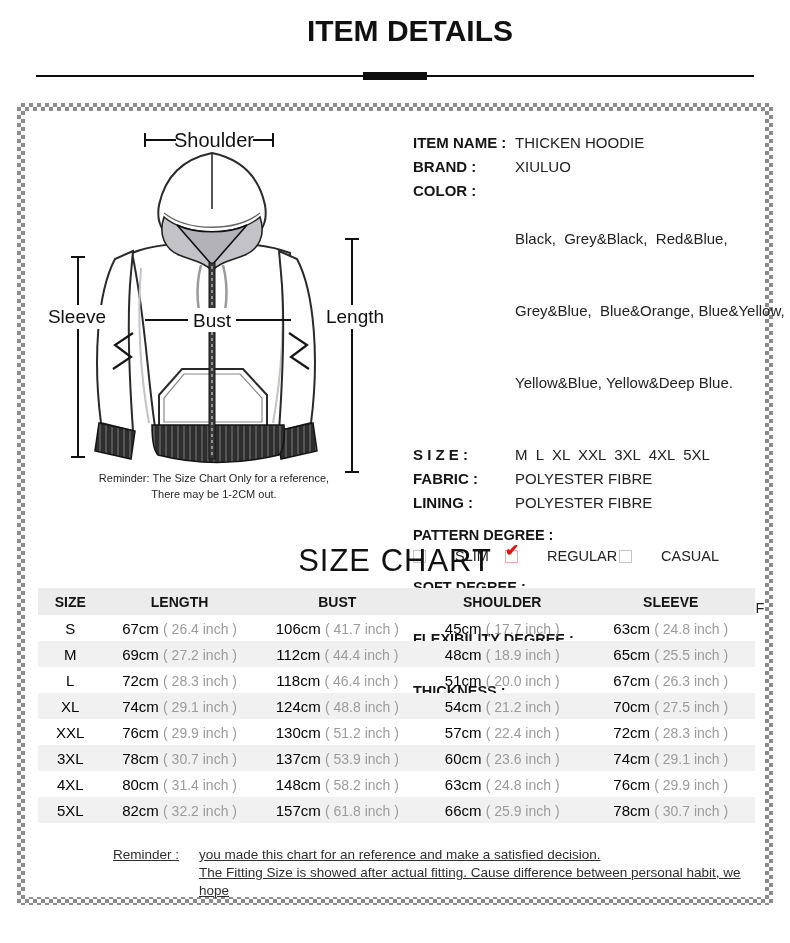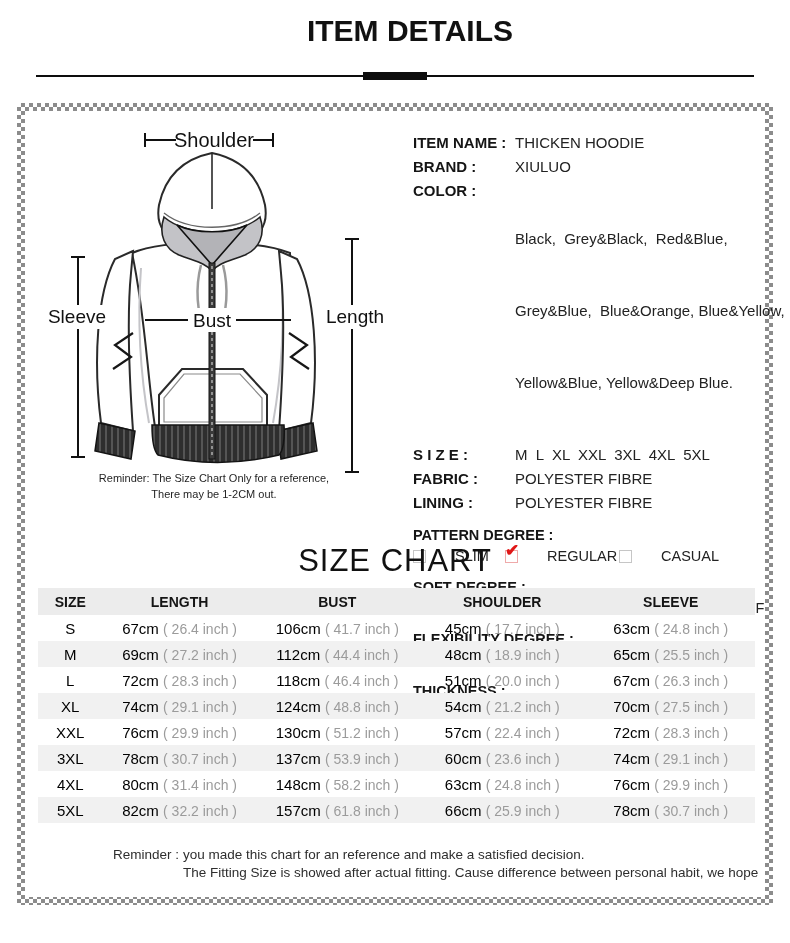--- a/index.html
+++ b/index.html
@@ -66,22 +66,22 @@
     height:27px; background:#ececec; font-size:14px; font-weight:bold;
     text-align:center; color:#141414;
   }
   .size-table td { height:26px; text-align:center; font-size:15px; color:#000; }
   .size-table tr.stripe { background:#f1f1f1; }
   .size-table .inch { color:#9b9b9b; font-size:14px; }
   .col-size { width:9%; } .col-length { width:21.5%; } .col-bust { width:22.5%; }
   .col-shoulder { width:23.5%; } .col-sleeve { width:23.5%; }
   
   .footer {
-    position:absolute; left:88px; top:735px; display:flex; gap:4px;
-    font-size:13.5px; line-height:18px; color:#2e2e2e;
+    position:absolute; left:88px; top:735px; display:flex; gap:20px;
+    font-size:13.5px; line-height:18px; color:#2e2e2e;text-decoration:underline;
   }
   .footer-label { flex-shrink:0; }
   .footer-lines span { display:block; }
 </style>
 </head>
 <body>
 
 <div class="page">
 
   <div class="page-title">ITEM DETAILS</div>

